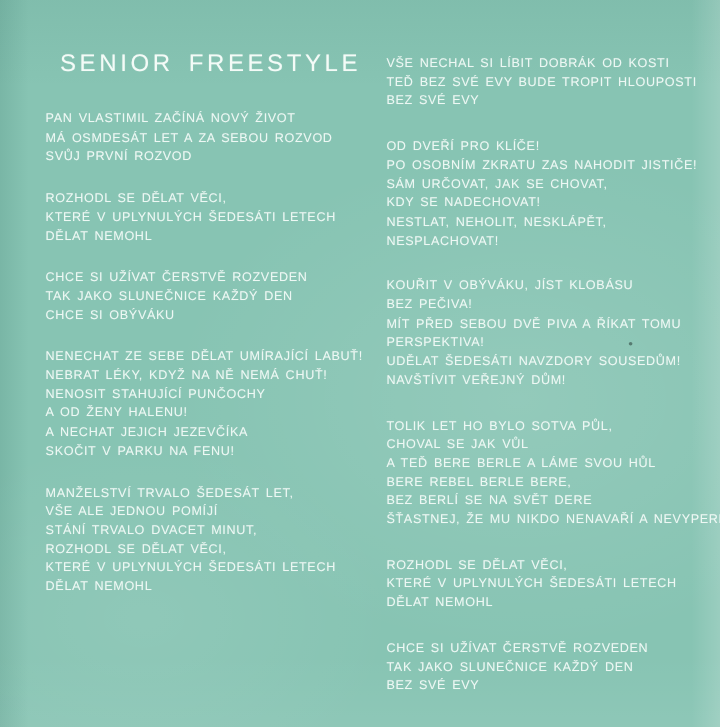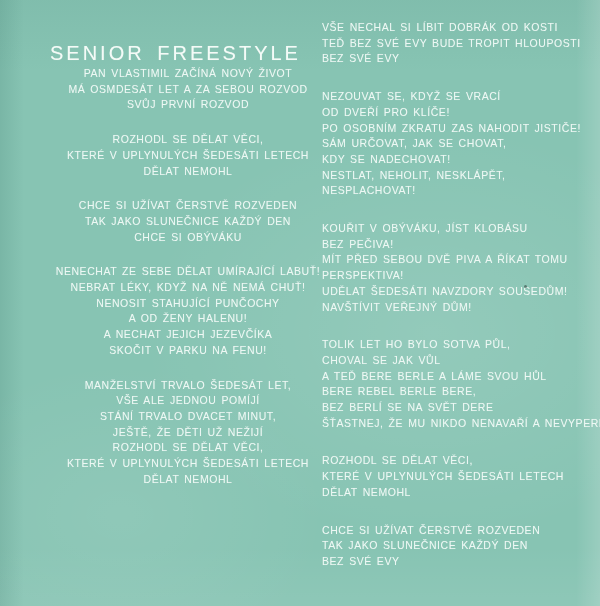--- a/index.html
+++ b/index.html
@@ -37,25 +37,25 @@
   }
   .column {
     position: absolute;
     width: 272px;
     color: rgba(243, 251, 247, 0.93);
     font-size: 10.5px;
     line-height: 15.7px;
     letter-spacing: 0.55px;
     word-spacing: 1.6px;
     text-shadow: 0 0 1px rgba(255,255,255,0.28);
+    margin-top: 26px;
   }
   .column-left {
-    left: 52px;
+    left: 38px;
     top: 66px;
-    text-align: center;
   }
   .column-right {
     left: 322px;
     top: 20px;
   }
   .stanza {
     margin: 0 0 19px 0;
   }
   .column-right .stanza {
     margin-bottom: 22px;
@@ -100,35 +100,33 @@
         <div class="line">NEBRAT LÉKY, KDYŽ NA NĚ NEMÁ CHUŤ!</div>
         <div class="line">NENOSIT STAHUJÍCÍ PUNČOCHY</div>
         <div class="line">A OD ŽENY HALENU!</div>
         <div class="line">A NECHAT JEJICH JEZEVČÍKA</div>
         <div class="line">SKOČIT V PARKU NA FENU!</div>
       </div>
       <div class="stanza">
         <div class="line">MANŽELSTVÍ TRVALO ŠEDESÁT LET,</div>
         <div class="line">VŠE ALE JEDNOU POMÍJÍ</div>
         <div class="line">STÁNÍ TRVALO DVACET MINUT,</div>
-        <div class="line">JEŠTĚ, ŽE DĚTI UŽ NEŽIJÍ</div>
         <div class="line">ROZHODL SE DĚLAT VĚCI,</div>
         <div class="line">KTERÉ V UPLYNULÝCH ŠEDESÁTI LETECH</div>
         <div class="line">DĚLAT NEMOHL</div>
       </div>
     </div>
 
   <div class="column column-right">
       <div class="stanza">
         <div class="line">VŠE NECHAL SI LÍBIT DOBRÁK OD KOSTI</div>
         <div class="line">TEĎ BEZ SVÉ EVY BUDE TROPIT HLOUPOSTI</div>
         <div class="line">BEZ SVÉ EVY</div>
       </div>
       <div class="stanza">
-        <div class="line">NEZOUVAT SE, KDYŽ SE VRACÍ</div>
         <div class="line">OD DVEŘÍ PRO KLÍČE!</div>
         <div class="line">PO OSOBNÍM ZKRATU ZAS NAHODIT JISTIČE!</div>
         <div class="line">SÁM URČOVAT, JAK SE CHOVAT,</div>
         <div class="line">KDY SE NADECHOVAT!</div>
         <div class="line">NESTLAT, NEHOLIT, NESKLÁPĚT,</div>
         <div class="line">NESPLACHOVAT!</div>
       </div>
       <div class="stanza">
         <div class="line">KOUŘIT V OBÝVÁKU, JÍST KLOBÁSU</div>
         <div class="line">BEZ PEČIVA!</div>

